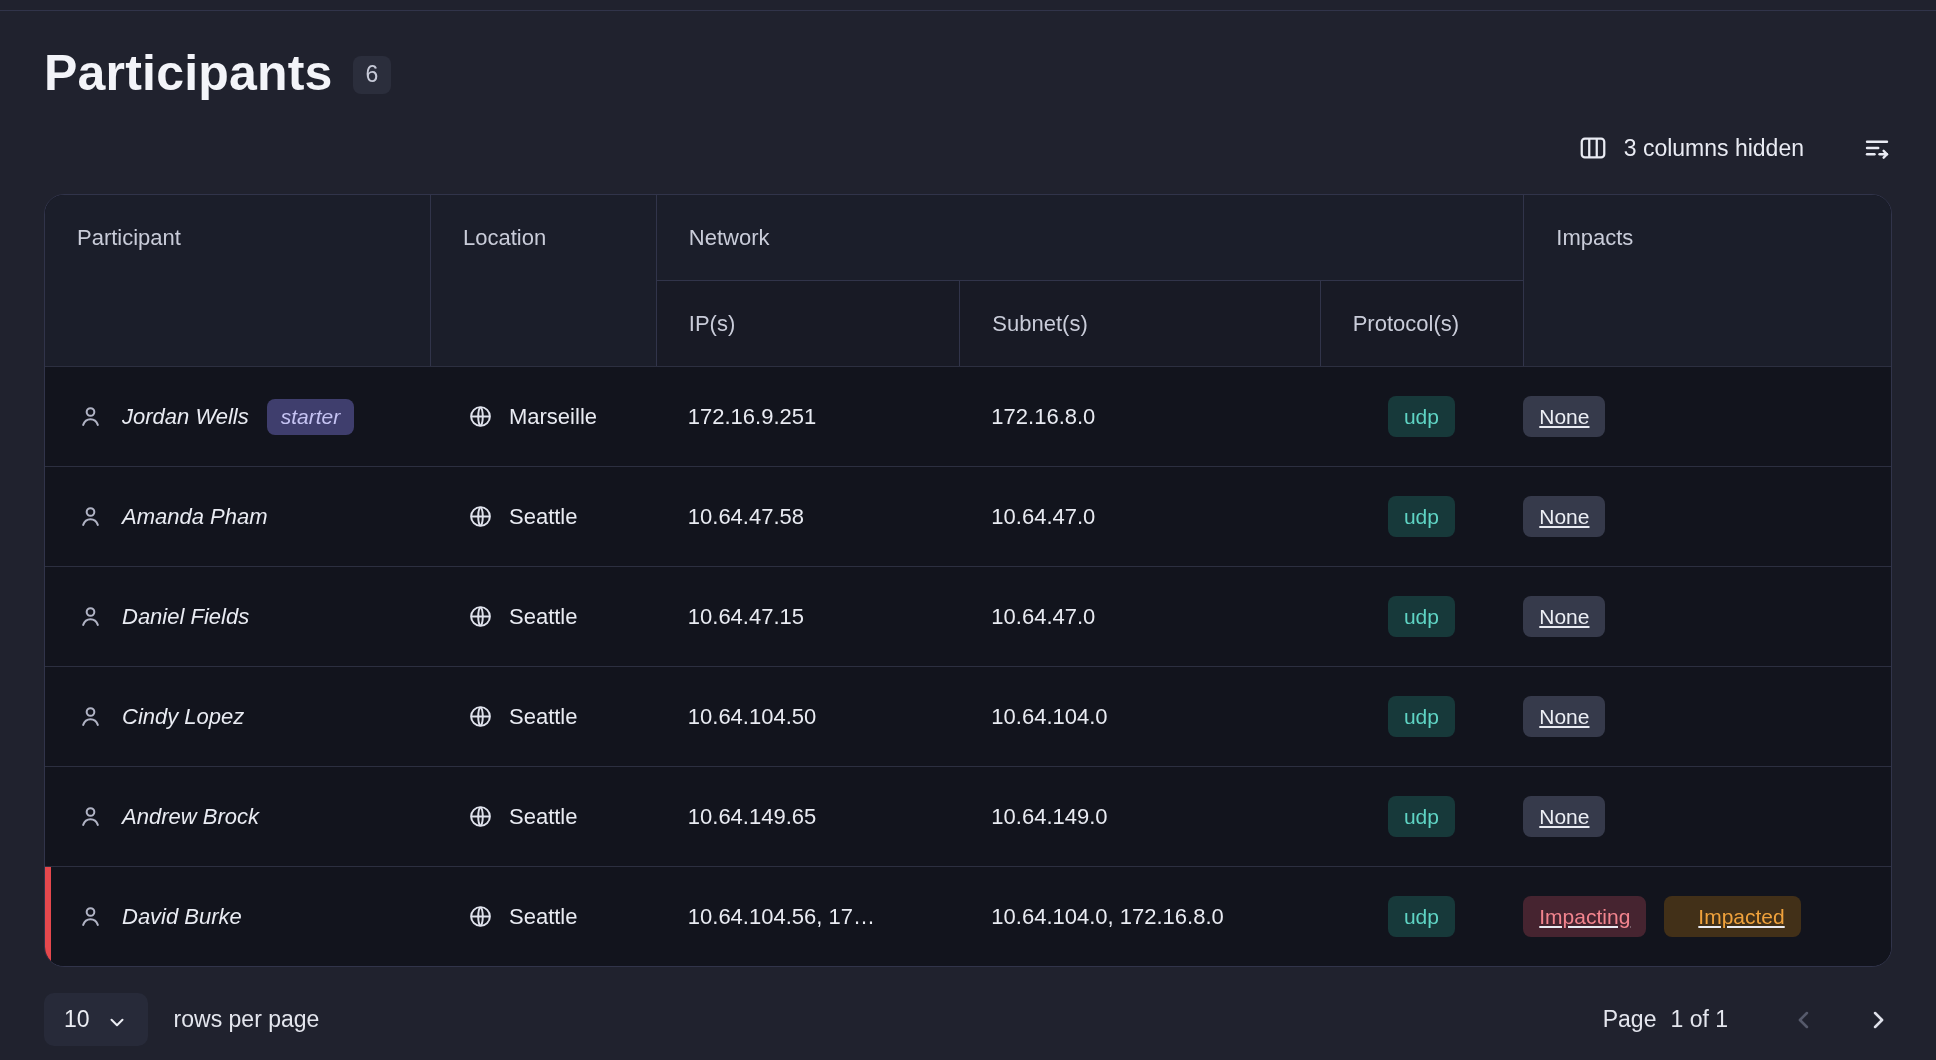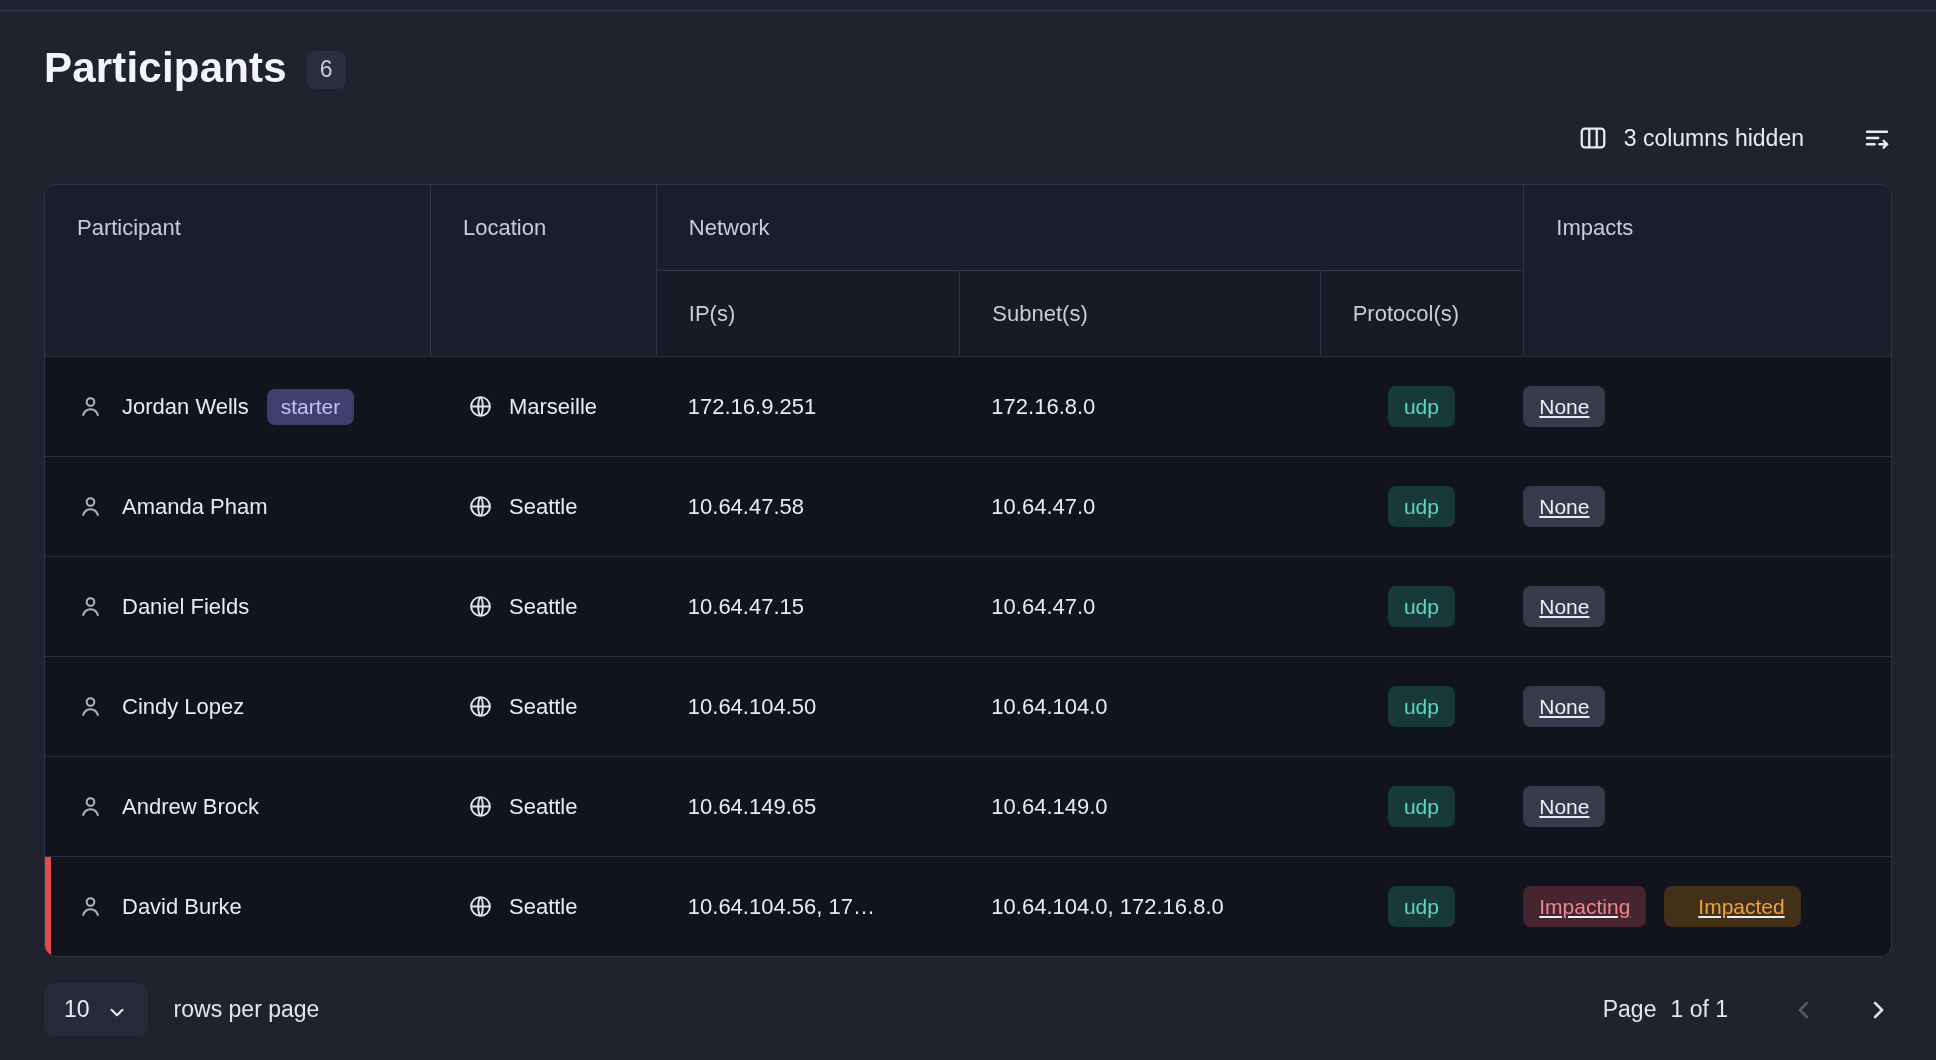--- a/index.html
+++ b/index.html
@@ -9,41 +9,41 @@
     height: 1060px;
     background: var(--page_bg, #20222e);
     font-family: "Liberation Sans", "DejaVu Sans", sans-serif;
     color: var(--text_primary, #eceef4);
     overflow: hidden;
   }
   .page { width: 1936px; height: 1060px; padding: 0 44px; position: relative; }
   .top-rule { position: absolute; top: 10px; left: 0; width: 100%; border-top: 1px solid var(--border, #31344a); }
 
   .page-header { display: flex; align-items: center; gap: 20px; padding-top: 44px; }
-  .page-title { font-size: 42px; font-weight: 700; margin: 0; letter-spacing: 0.2px; color: #f3f4f9; }
+  .page-title { font-size: 50px; font-weight: 700; margin: 0; letter-spacing: 0.2px; color: #f3f4f9; }
   .count-badge {
     font-size: 23px; color: #c7cad8; background: #2b2e3c;
     border-radius: 8px; padding: 5px 13px; line-height: 1.2; margin-top: 4px;
   }
 
   .toolbar { display: flex; justify-content: flex-end; align-items: center; gap: 58px; margin-top: 24px; height: 44px; }
   .columns-hidden-btn {
     display: flex; align-items: center; gap: 16px;
     background: none; border: none; cursor: pointer;
     color: #e9ebf3; font-size: 23px; font-family: Liberation Sans, sans-serif; padding: 0;
   }
   .icon-btn { background: none; border: none; cursor: pointer; padding: 0; display: flex; align-items: center; }
   .svg-icon { display: block; }
 
   
   :root { --grid-cols: 312fr 183fr 246fr 292fr 165fr 298fr; }
   .table {
     margin-top: 24px;
     border: 1px solid var(--border, #31344a);
-    border-radius: 12px;
+    border-radius: 20px;
     overflow: hidden;
     background: var(--row_bg, #12141d);
   }
   .thead {
     display: grid;
     grid-template-columns: var(--grid-cols);
     grid-template-rows: 86px 85px;
     background: var(--header_bg, #1b1e2a);
     color: var(--text_secondary, #c9ccd9);
     font-size: 22px;
@@ -64,21 +64,21 @@
     height: 100px;
     border-top: 1px solid #2c2f40;
     position: relative;
     background: var(--row_bg, #12141d);
   }
   .tr.highlighted::before {
     content: ""; position: absolute; left: 0; top: 0; bottom: 0;
     width: 6px; background: var(--accent_red, #e5484d);
   }
   .td { display: flex; align-items: center; padding-left: 32px; font-size: 22px; color: #e9ebf2; }
-  .td-participant { gap: 18px; }
+  .td-participant { gap: 18px; font-style: italic; }
   .td-location { gap: 16px; padding-left: 38px; }
   .td-protocol { justify-content: center; padding-left: 0; }
   .td-impacts { justify-content: flex-start; padding-left: 0; gap: 18px; text-decoration: underline; }
 
   .badge { border-radius: 8px; padding: 8px 16px; font-size: 21px; line-height: 1.2; white-space: nowrap; }
   .role-badge { background: var(--badge_starter_bg, #3f3e6d); color: var(--badge_starter_text, #c5c3f2); border-radius: 8px; padding: 6px 14px; font-size: 21px; }
   .badge-udp { background: var(--badge_udp_bg, #17393a); color: var(--badge_udp_text, #5fd4c4); }
   .impact-none { background: var(--badge_none_bg, #363a4b); color: var(--badge_none_text, #eceef4); }
   .impact-impacting { background: var(--badge_impacting_bg, #462430); color: var(--badge_impacting_text, #f2848e); }
   .impact-impacted { background: var(--badge_impacted_bg, #423018); color: var(--badge_impacted_text, #f0a23c); padding-left: 34px; }

